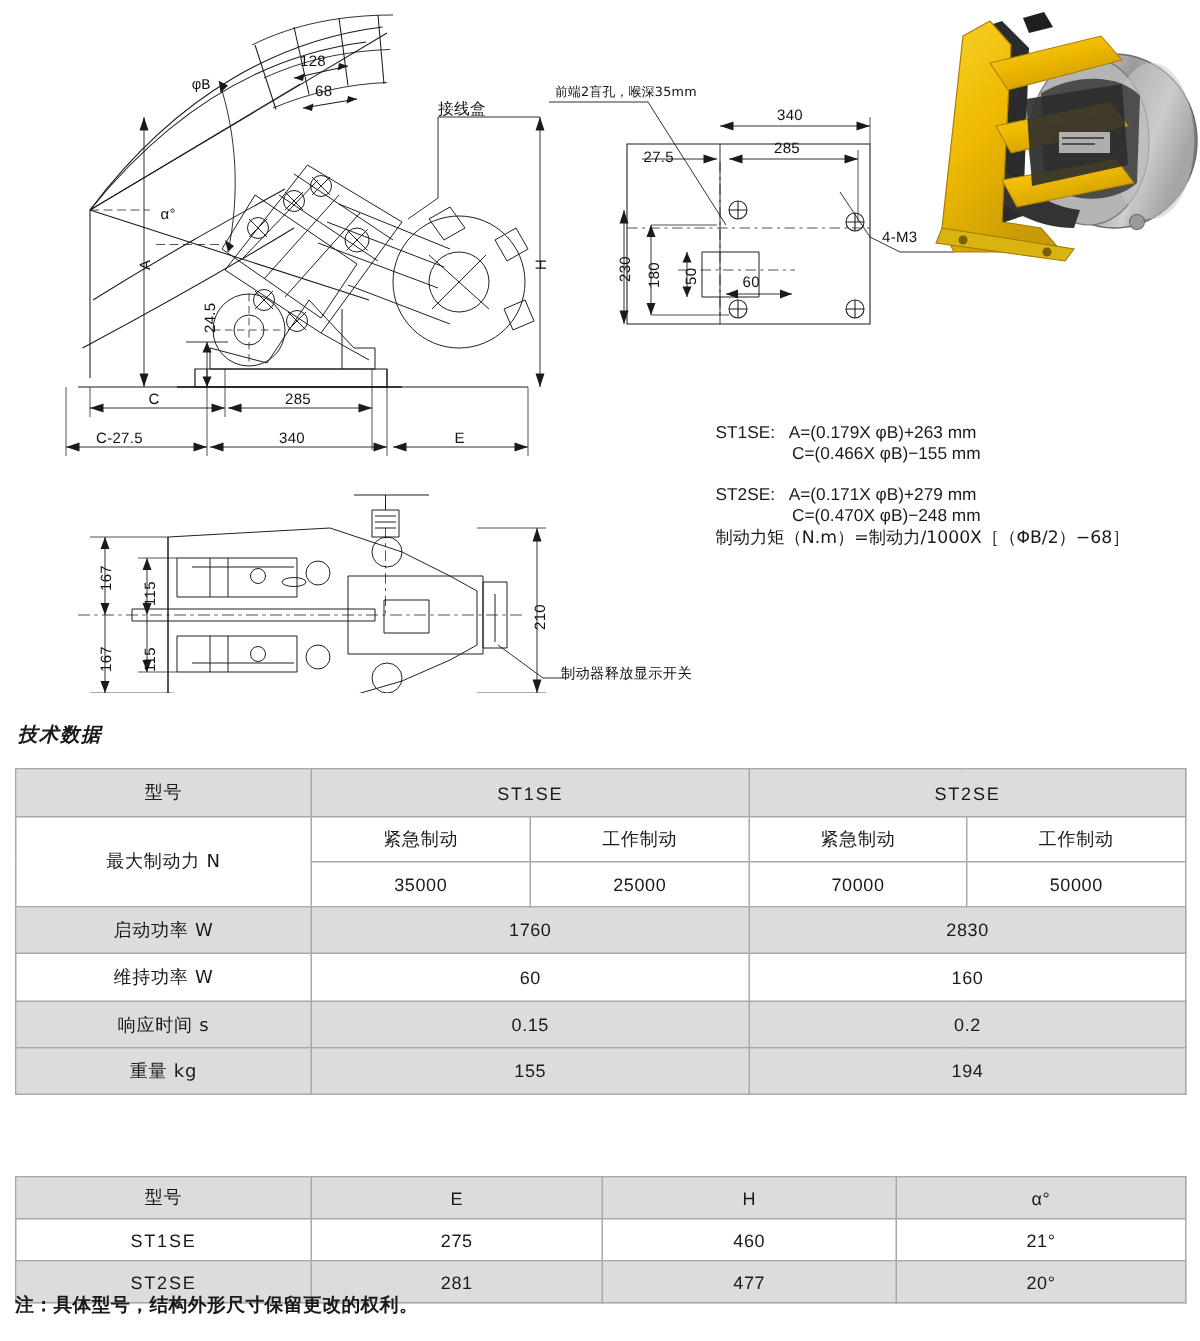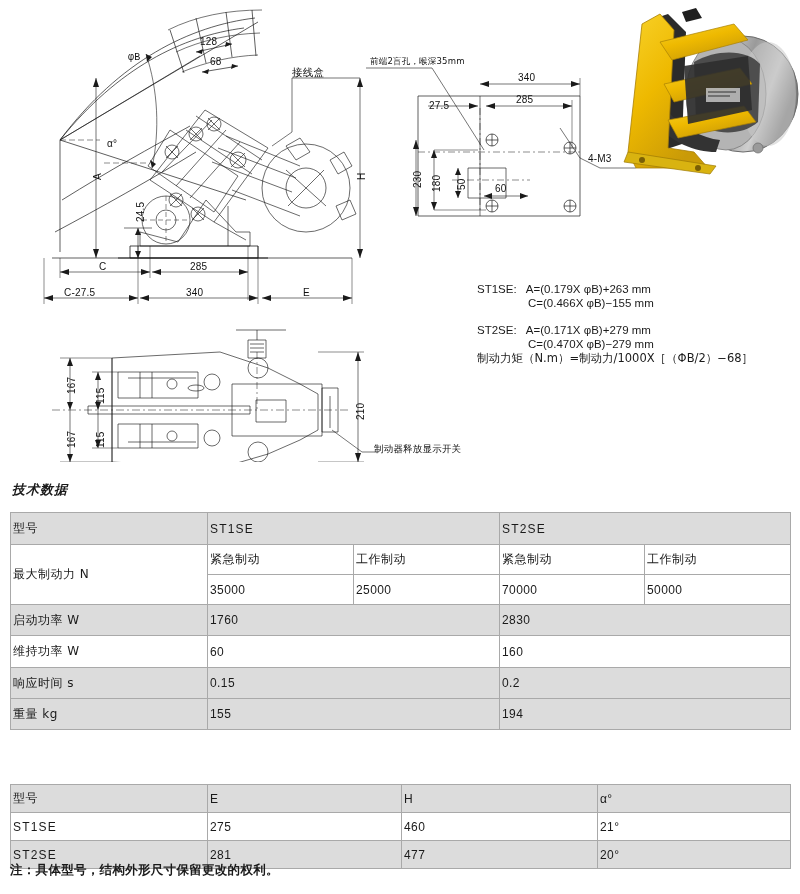--- a/index.html
+++ b/index.html
@@ -56,20 +56,21 @@
   table{
     border-collapse:collapse;
     position:absolute;
     table-layout:fixed;
     font-size:11.5px;
   }
   #spec-table{left:10px;top:512px;width:780px;}
   #dim-table{left:10px;top:784px;width:780px;}
   table td{
     border:1px solid #a9a9a9;
+    text-align:center;
     vertical-align:middle;
     padding:0 2px;
     color:#1a1a1a;
   }
   table{border:1px solid #6e6e6e;}
   .row-shade td{background:#dcdcdc;}
   .row-plain td{background:#ffffff;}
   .lbl{font-family:"DejaVu Sans","Liberation Sans",sans-serif;font-size:12px;letter-spacing:.5px;}
   .num{font-size:12px;letter-spacing:.4px;}
   .mdl{font-size:12px;letter-spacing:1.2px;}
@@ -419,21 +420,21 @@
     <div class="formula-row">
       <span>ST1SE:</span>
       <span style="margin-left:6px;">A=(0.179X φB)+263  mm</span>
     </div>
     <div class="formula-row formula-indent">C=(0.466X φB)−155  mm</div>
     <div class="formula-gap"></div>
     <div class="formula-row">
       <span>ST2SE:</span>
       <span style="margin-left:6px;">A=(0.171X φB)+279  mm</span>
     </div>
-    <div class="formula-row formula-indent">C=(0.470X φB)−279  mm</div>
+    <div class="formula-row formula-indent">C=(0.470X φB)−248  mm</div>
     <div class="torque cn">制动力矩（N.m）=制动力/1000X［（ΦB/2）−68］</div>
   </div>
 
   <div class="section-title">技术数据</div>
 
   <table id="spec-table">
     <colgroup>
       <col style="width:197px">
         <col style="width:146px">
         <col style="width:146px">

